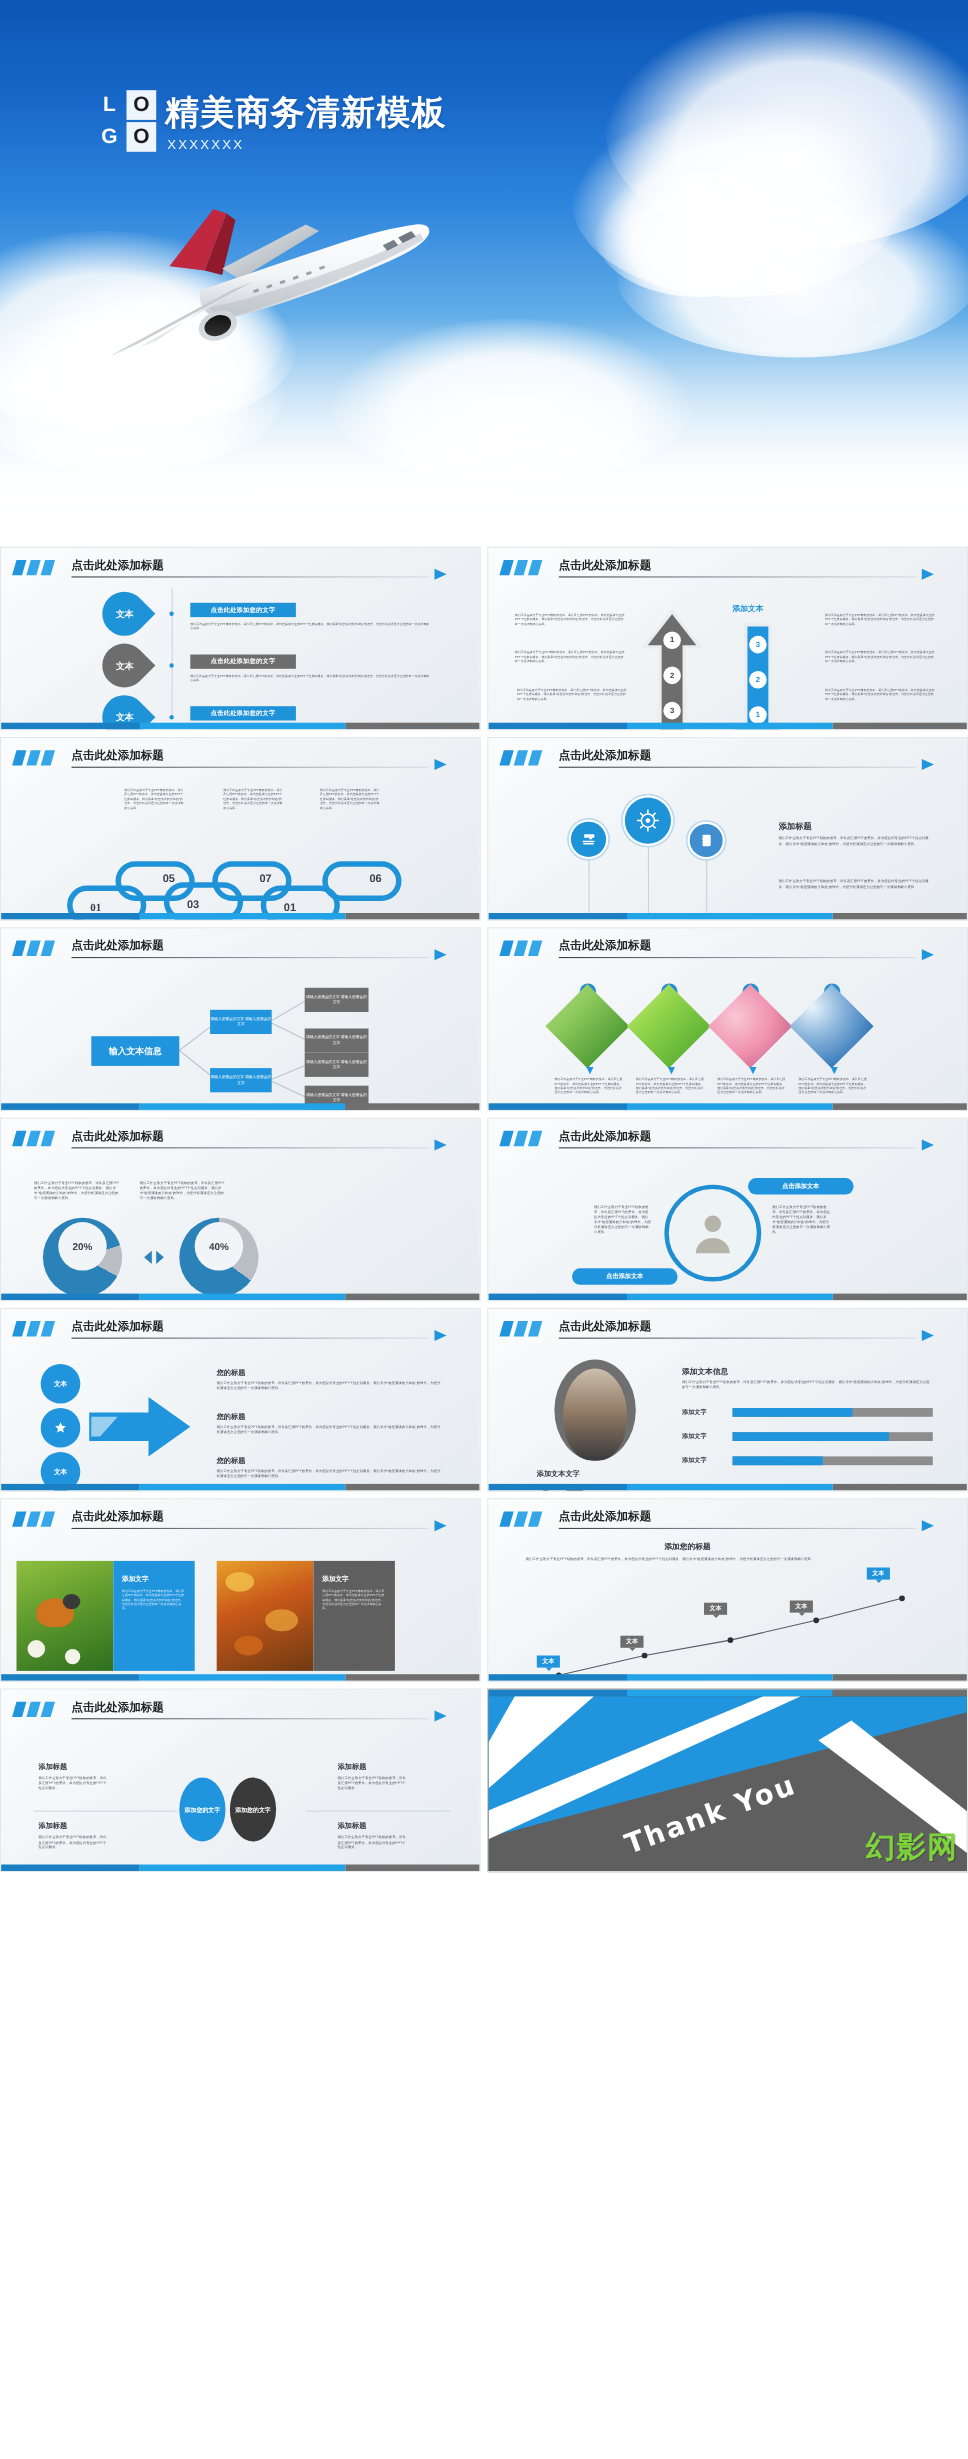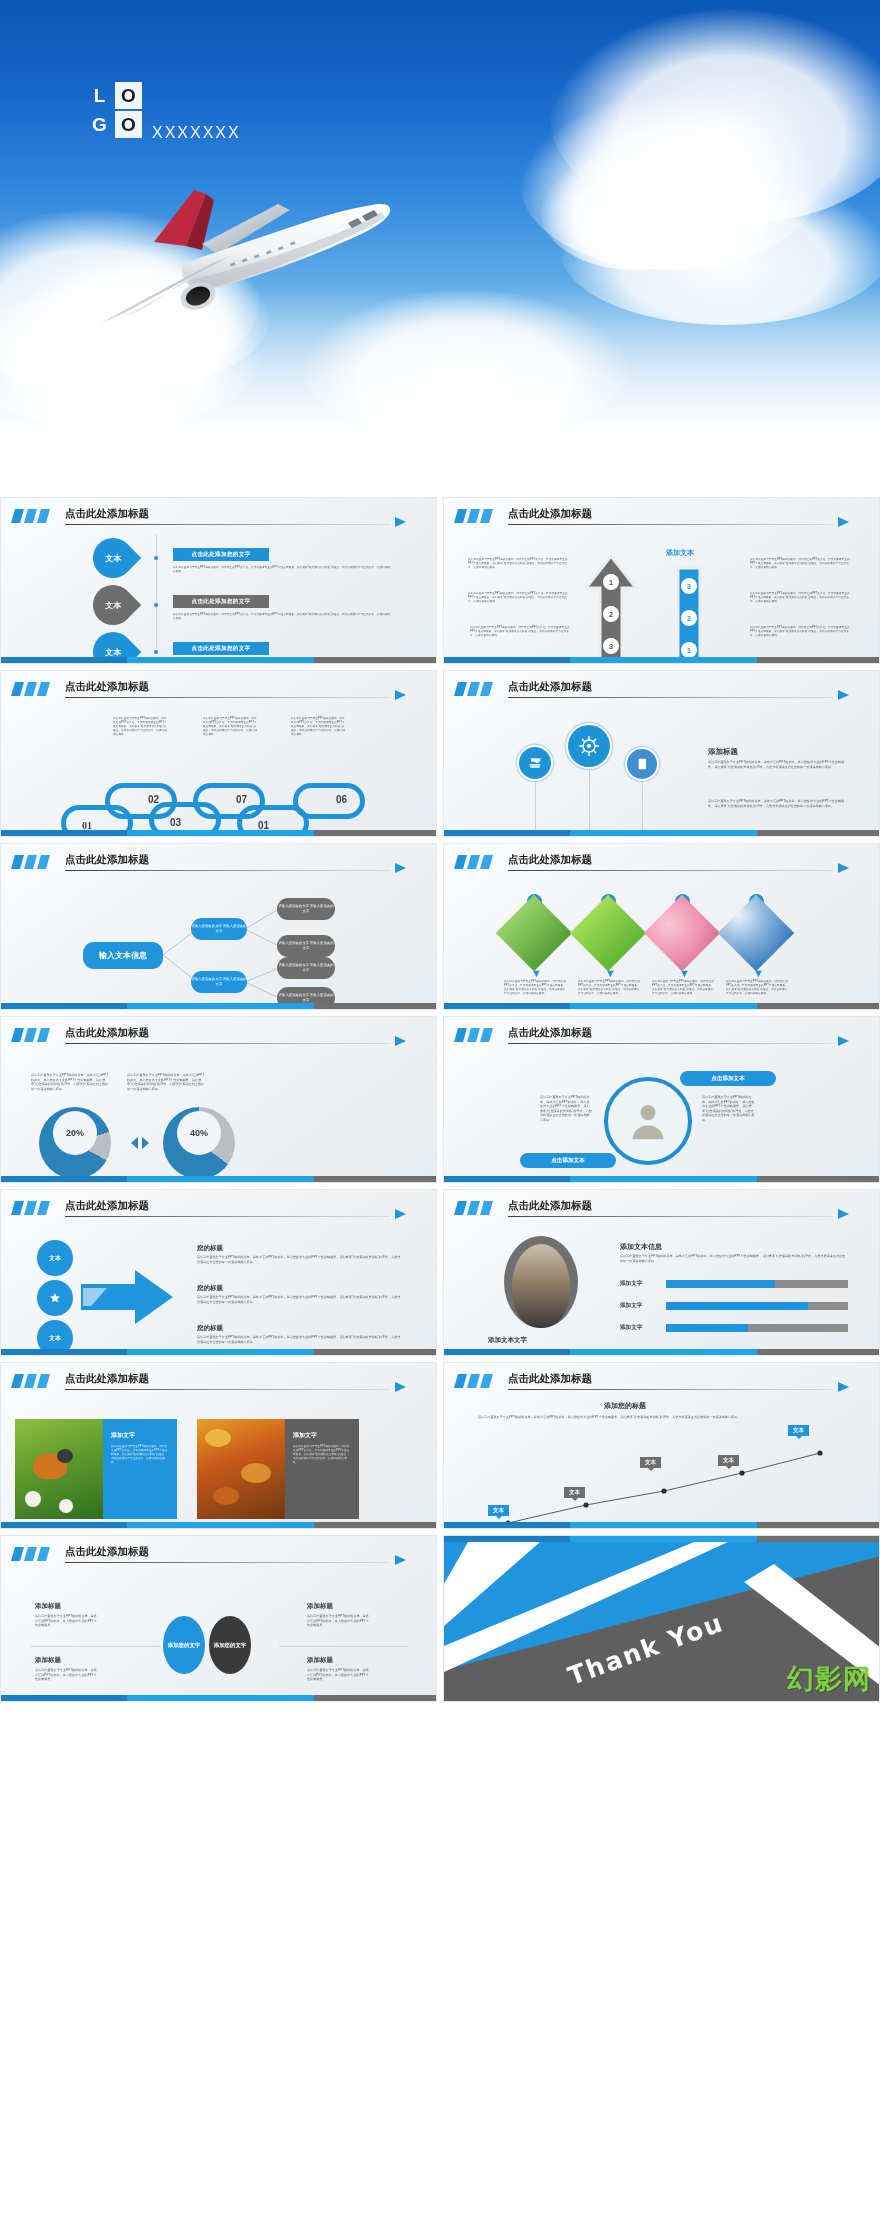--- a/index.html
+++ b/index.html
@@ -51,21 +51,21 @@
   .logo-cell.t-dark  { color: #1b1b1b; background: rgba(255,255,255,0.93); }
 
   .cover-title {
     position: absolute; left: 150px; top: 82px;
     color: #ffffff; font-size: 31px; font-weight: bold; letter-spacing: 1px;
     text-shadow: 0 1px 3px rgba(0,40,90,.35);
     font-family: "DejaVu Sans","Liberation Sans",sans-serif;
   }
   .cover-sub {
     position: absolute; left: 152px; top: 124px;
-    color: #ffffff; font-size: 16px; letter-spacing: 2px; opacity: .95;
+    color: #ffffff; font-size: 12px; letter-spacing: 2px; opacity: .95;
   }
 
   
   .plane { position: absolute; left: 90px; top: 160px; width: 320px; height: 170px; }
 
   
   .grid {
     width: 764px;
     display: grid;
     grid-template-columns: 437px 437px;
@@ -149,21 +149,21 @@
   }
   .link b { position: absolute; right: 13px; top: 6px; font-size: 10px; color: #3b4148; font-weight: bold; }
   .link.low b { right: auto; left: 16px; top: 10px; }
 
   
   .pin { position: absolute; border-radius: 50%; background: #1f93d8; display:flex; align-items:center; justify-content:center; color:#fff;}
   .pin.outline { box-shadow: 0 0 0 2px #ffffff, 0 0 0 3.5px #bcd9ee; }
   .pin-stem { position: absolute; width: 1px; background: #c4d3dd; }
 
   
-  .node { position: absolute; display: flex; align-items: center; justify-content: center; text-align: center; border-radius: 11px; }
+  .node { position: absolute; display: flex; align-items: center; justify-content: center; text-align: center; }
   .node.blue { background: #2095dd; color: #fff; }
   .node.gray { background: #6d6d6d; color: #fff; }
   .node.main { background: #2095dd; color: #fff; font-size: 8px; font-weight: bold; }
   .node small { font-size: 3.4px; line-height: 1.5; display: block; }
 
   
   .diamond {
     position: absolute; width: 54px; height: 54px; transform: rotate(45deg); overflow: hidden;
   }
   .diamond > i { position: absolute; inset: -30%; transform: rotate(-45deg); display: block; }
@@ -295,20 +295,21 @@
   </svg>
 
   <div class="cl-base"></div>
 
   <div class="logo-block">
     <div class="logo-cell t-white">L</div>
     <div class="logo-cell t-dark">O</div>
     <div class="logo-cell t-white">G</div>
     <div class="logo-cell t-dark">O</div>
   </div>
+  <div class="cover-title">精美商务清新模板</div>
   <div class="cover-sub">XXXXXXX</div>
 </div>
 
 <div class="grid">
 
   <div class="slide">
     <div class="s-head">
       <div class="bar-grp">
           <i></i>
           <i></i>
@@ -403,21 +404,21 @@
     </div>
     <div class="body">
       <div class="lorem" style="position:absolute;left:112px;top:14px;width:54px;">我们工作室致力于专业PPT模板的发布，课件及汇报PPT的美化，并为您提供专业的PPT个性定制服务。我们秉承“给您演讲的光和热”的理念，为您分析演讲压力让您的每一次演讲都能心底风。</div>
       <div class="lorem" style="position:absolute;left:202px;top:14px;width:54px;">我们工作室致力于专业PPT模板的发布，课件及汇报PPT的美化，并为您提供专业的PPT个性定制服务。我们秉承“给您演讲的光和热”的理念，为您分析演讲压力让您的每一次演讲都能心底风。</div>
       <div class="lorem" style="position:absolute;left:290px;top:14px;width:54px;">我们工作室致力于专业PPT模板的发布，课件及汇报PPT的美化，并为您提供专业的PPT个性定制服务。我们秉承“给您演讲的光和热”的理念，为您分析演讲压力让您的每一次演讲都能心底风。</div>
 
       <div class="link low" style="left:60px;top:102px;font-family:Liberation Serif, serif;">
           <b>01</b>
         </div>
       <div class="link" style="left:104px;top:80px;">
-          <b>02</b>
+          <b>05</b>
         </div>
       <div class="link low" style="left:148px;top:99px;">
           <b>03</b>
         </div>
       <div class="link" style="left:192px;top:80px;">
           <b>07</b>
         </div>
       <div class="link low" style="left:236px;top:102px;">
           <b>01</b>
         </div>

